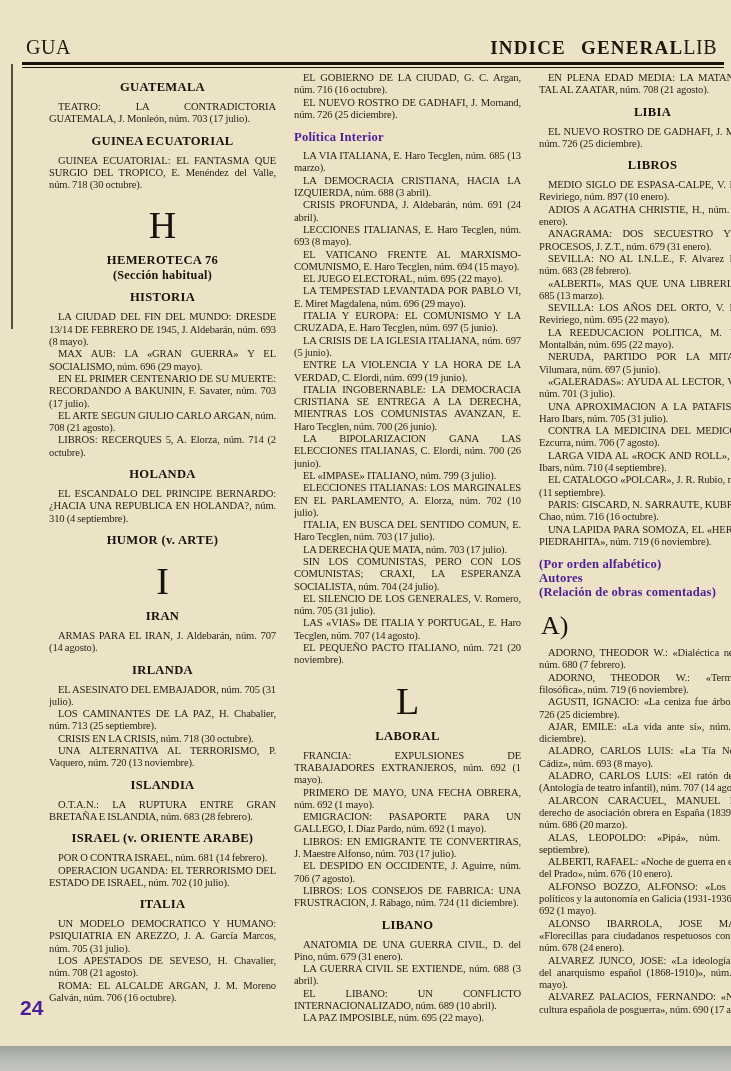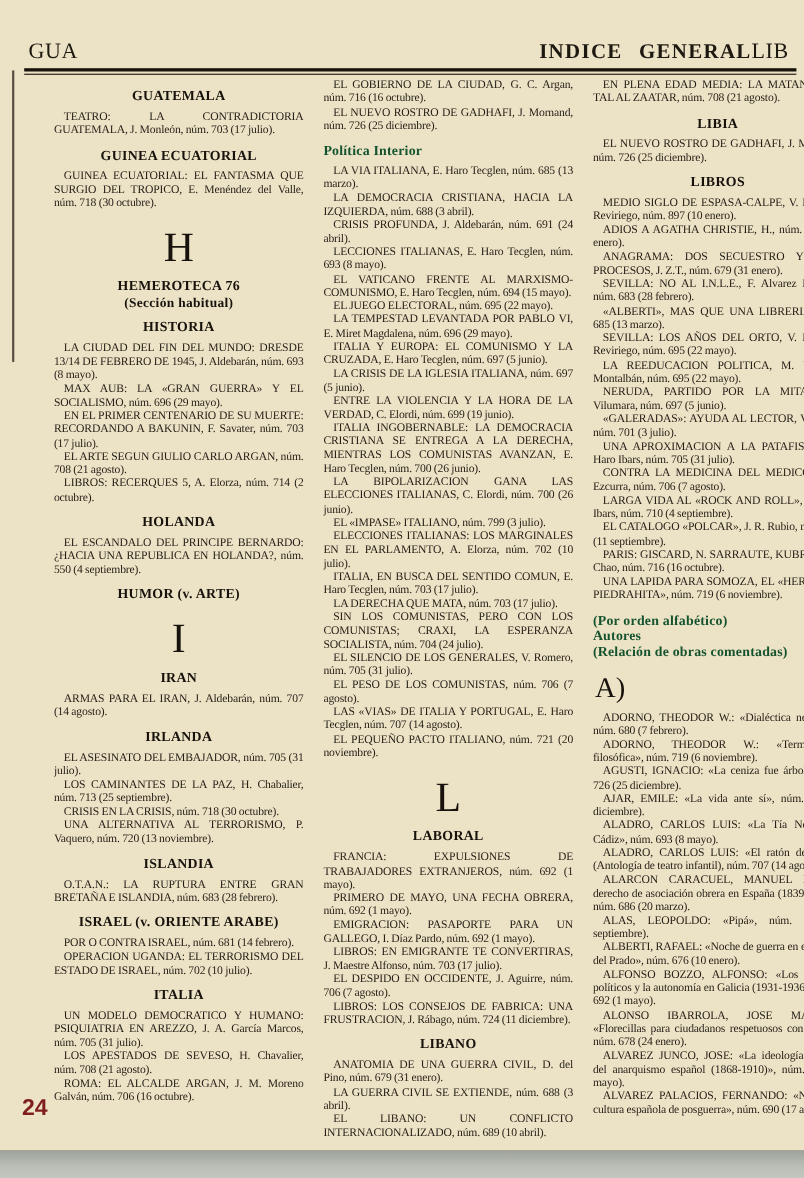--- a/index.html
+++ b/index.html
@@ -49,31 +49,31 @@
     margin:9px 0 7px 0;color:#17120b;
   }
   .heading .sub{display:block;font-weight:bold;font-size:12.2px;margin-top:2px;}
   .bigletter{
     text-align:center;font-size:38px;line-height:40px;
     margin:14px 0 8px 0;color:#17120b;letter-spacing:0;
   }
   .bigletter.left{text-align:left;font-size:26px;line-height:30px;margin:12px 0 6px 2px;}
   .subhead{
     font-weight:bold;font-size:12.6px;line-height:14px;
-    margin:9px 0 6px 0;color:#14532d;letter-spacing:.2px;
+    margin:9px 0 6px 0;color:#4c1d95;letter-spacing:.2px;
   }
   .subhead div{margin:0;}
   .entry{
     margin:0;text-indent:9px;text-align:justify;
     word-spacing:-.3px;
   }
   .page-number{
     position:absolute;left:20px;top:996px;
     font-family:"Liberation Sans","DejaVu Sans",sans-serif;
-    font-weight:bold;font-size:21px;color:#7f1d1d;
+    font-weight:bold;font-size:21px;color:#4c1d95;
   }
   .scan-bottom{
     position:absolute;left:0;bottom:0;width:731px;height:25px;
     background:linear-gradient(180deg,#9da29b 0%,#b9bdb6 55%,#c3c7c0 100%);
   }
 </style>
 </head>
 <body>
 
 <div class="paper"></div>
@@ -94,21 +94,21 @@
       <div class="entry">GUINEA ECUATORIAL: EL FANTASMA QUE SURGIO DEL TROPICO, E. Menéndez del Valle, núm. 718 (30 octubre).</div>
       <div class="bigletter">H</div>
       <div class="heading">HEMEROTECA 76<div class="sub">(Sección habitual)</div></div>
       <div class="heading">HISTORIA</div>
       <div class="entry">LA CIUDAD DEL FIN DEL MUNDO: DRESDE 13/14 DE FEBRERO DE 1945, J. Aldebarán, núm. 693 (8 mayo).</div>
       <div class="entry">MAX AUB: LA «GRAN GUERRA» Y EL SOCIALISMO, núm. 696 (29 mayo).</div>
       <div class="entry">EN EL PRIMER CENTENARIO DE SU MUERTE: RECORDANDO A BAKUNIN, F. Savater, núm. 703 (17 julio).</div>
       <div class="entry">EL ARTE SEGUN GIULIO CARLO ARGAN, núm. 708 (21 agosto).</div>
       <div class="entry">LIBROS: RECERQUES 5, A. Elorza, núm. 714 (2 octubre).</div>
       <div class="heading">HOLANDA</div>
-      <div class="entry">EL ESCANDALO DEL PRINCIPE BERNARDO: ¿HACIA UNA REPUBLICA EN HOLANDA?, núm. 550 (4 septiembre).</div>
+      <div class="entry">EL ESCANDALO DEL PRINCIPE BERNARDO: ¿HACIA UNA REPUBLICA EN HOLANDA?, núm. 310 (4 septiembre).</div>
       <div class="heading">HUMOR (v. ARTE)</div>
       <div class="bigletter">I</div>
       <div class="heading">IRAN</div>
       <div class="entry">ARMAS PARA EL IRAN, J. Aldebarán, núm. 707 (14 agosto).</div>
       <div class="heading">IRLANDA</div>
       <div class="entry">EL ASESINATO DEL EMBAJADOR, núm. 705 (31 julio).</div>
       <div class="entry">LOS CAMINANTES DE LA PAZ, H. Chabalier, núm. 713 (25 septiembre).</div>
       <div class="entry">CRISIS EN LA CRISIS, núm. 718 (30 octubre).</div>
       <div class="entry">UNA ALTERNATIVA AL TERRORISMO, P. Vaquero, núm. 720 (13 noviembre).</div>
       <div class="heading">ISLANDIA</div>
@@ -138,21 +138,20 @@
       <div class="entry">LA CRISIS DE LA IGLESIA ITALIANA, núm. 697 (5 junio).</div>
       <div class="entry">ENTRE LA VIOLENCIA Y LA HORA DE LA VERDAD, C. Elordi, núm. 699 (19 junio).</div>
       <div class="entry">ITALIA INGOBERNABLE: LA DEMOCRACIA CRISTIANA SE ENTREGA A LA DERECHA, MIENTRAS LOS COMUNISTAS AVANZAN, E. Haro Tecglen, núm. 700 (26 junio).</div>
       <div class="entry">LA BIPOLARIZACION GANA LAS ELECCIONES ITALIANAS, C. Elordi, núm. 700 (26 junio).</div>
       <div class="entry">EL «IMPASE» ITALIANO, núm. 799 (3 julio).</div>
       <div class="entry">ELECCIONES ITALIANAS: LOS MARGINALES EN EL PARLAMENTO, A. Elorza, núm. 702 (10 julio).</div>
       <div class="entry">ITALIA, EN BUSCA DEL SENTIDO COMUN, E. Haro Tecglen, núm. 703 (17 julio).</div>
       <div class="entry">LA DERECHA QUE MATA, núm. 703 (17 julio).</div>
       <div class="entry">SIN LOS COMUNISTAS, PERO CON LOS COMUNISTAS; CRAXI, LA ESPERANZA SOCIALISTA, núm. 704 (24 julio).</div>
       <div class="entry">EL SILENCIO DE LOS GENERALES, V. Romero, núm. 705 (31 julio).</div>
-      <div class="entry">EL PESO DE LOS COMUNISTAS, núm. 706 (7 agosto).</div>
       <div class="entry">LAS «VIAS» DE ITALIA Y PORTUGAL, E. Haro Tecglen, núm. 707 (14 agosto).</div>
       <div class="entry">EL PEQUEÑO PACTO ITALIANO, núm. 721 (20 noviembre).</div>
       <div class="bigletter">L</div>
       <div class="heading">LABORAL</div>
       <div class="entry">FRANCIA: EXPULSIONES DE TRABAJADORES EXTRANJEROS, núm. 692 (1 mayo).</div>
       <div class="entry">PRIMERO DE MAYO, UNA FECHA OBRERA, núm. 692 (1 mayo).</div>
       <div class="entry">EMIGRACION: PASAPORTE PARA UN GALLEGO, I. Díaz Pardo, núm. 692 (1 mayo).</div>
       <div class="entry">LIBROS: EN EMIGRANTE TE CONVERTIRAS, J. Maestre Alfonso, núm. 703 (17 julio).</div>
       <div class="entry">EL DESPIDO EN OCCIDENTE, J. Aguirre, núm. 706 (7 agosto).</div>
       <div class="entry">LIBROS: LOS CONSEJOS DE FABRICA: UNA FRUSTRACION, J. Rábago, núm. 724 (11 diciembre).</div>

